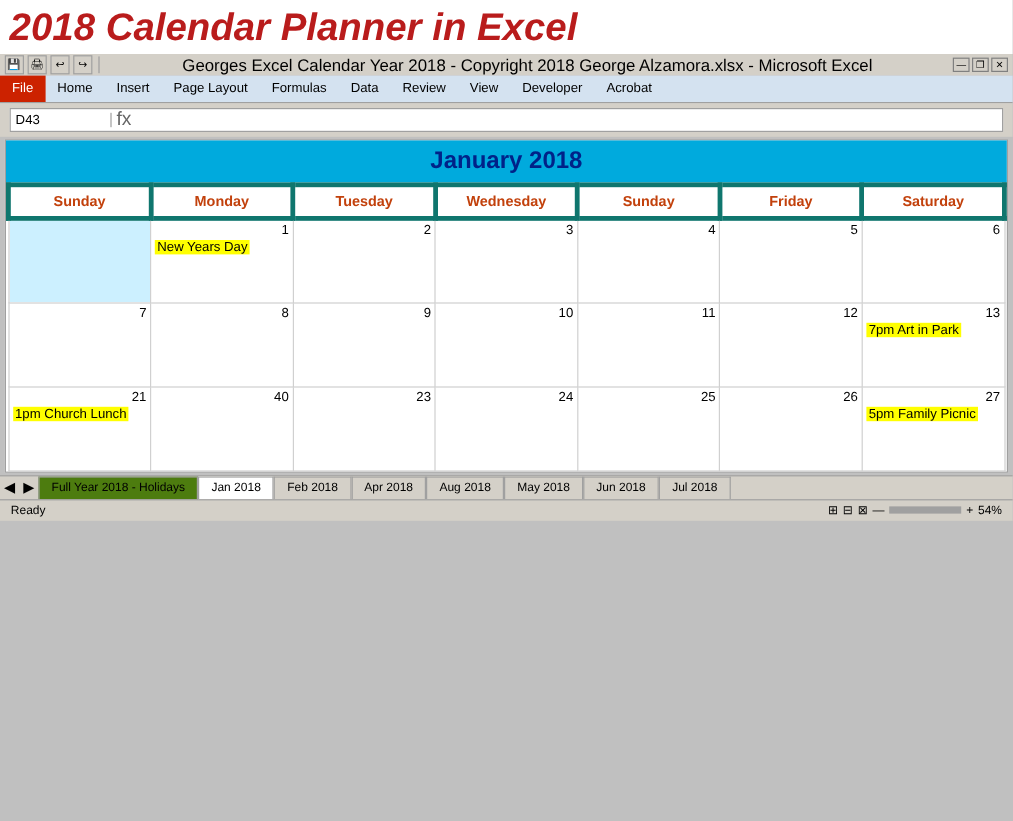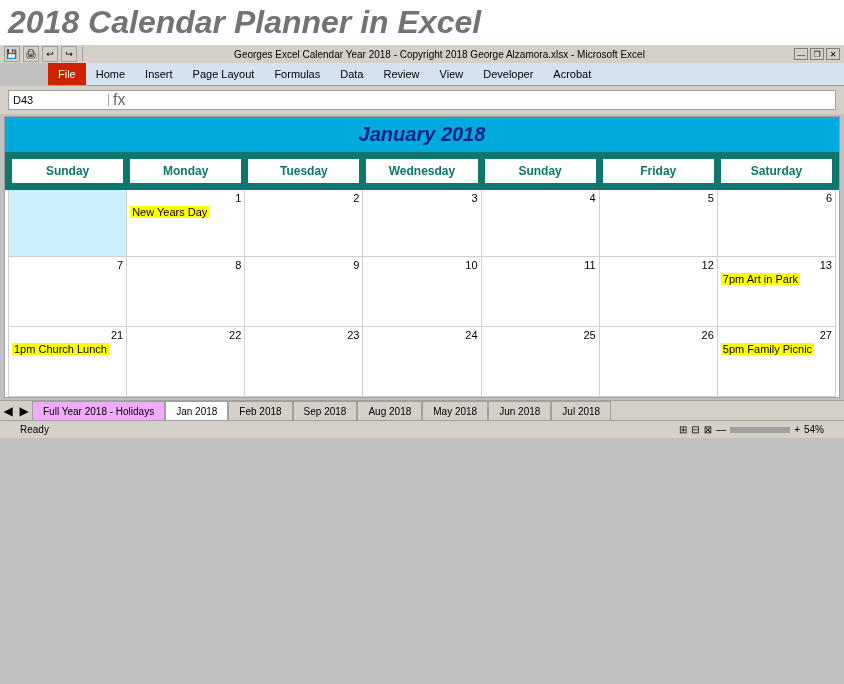--- a/index.html
+++ b/index.html
@@ -4,28 +4,27 @@
   <style>
     * { margin: 0; padding: 0; box-sizing: border-box; }
     body { font-family: Arial, sans-serif; background: #c0c0c0; width: 844px; height: 684px; overflow: hidden; }
 
     
     .title-bar {
       background: white;
       padding: 4px 8px;
       font-size: 32px;
       font-weight: bold;
-      color: #737373;
+      color: #b91c1c;
       font-style: italic;
     }
 
     .excel-ribbon {
       background: #d4e2f0;
       border-bottom: 1px solid #a0a0a0;
-      margin-left: 48px;
     }
 
     .ribbon-tabs {
       display: flex;
       align-items: center;
       height: 22px;
     }
 
     .ribbon-tab {
       padding: 2px 10px;
@@ -48,21 +47,21 @@
     .formula-bar {
       display: flex;
       align-items: center;
       background: white;
       border: 1px solid #a0a0a0;
       margin: 2px 4px;
       height: 20px;
     }
 
     .cell-ref {
-      width: 100px;
+      width: 84px;
       padding: 0 4px;
       font-size: 11px;
       border-right: 1px solid #a0a0a0;
     }
 
     .fx-label {
       padding: 0 4px;
       font-size: 16px;
       color: #666;
     }
@@ -74,36 +73,35 @@
       border: 1px solid #a0a0a0;
     }
 
     .calendar-header {
       background: #00aadd;
       text-align: center;
       padding: 6px;
       font-size: 20px;
       font-weight: bold;
       color: #002288;
-      font-style: italic;
     }
 
     .calendar-grid {
       width: 100%;
       border-collapse: collapse;
     }
 
     .calendar-grid th {
       background: white;
       text-align: center;
       font-size: 12px;
       font-weight: bold;
-      border: 7px solid #0f766e;
+      border: 4px solid #0f766e;
       padding: 5px;
-      color: #0f766e;
+      color: #c2410c;
     }
 
     .calendar-grid td {
       border: 1px solid #d0d0d0;
       vertical-align: top;
       width: calc(100%/7);
       height: 70px;
       padding: 2px 3px;
       font-size: 11px;
       position: relative;
@@ -151,46 +149,46 @@
       display: flex;
       align-items: center;
     }
 
     .sheet-tab.active {
       background: white;
       font-weight: normal;
     }
 
     .sheet-tab.holidays {
-      background: #f0abfc;
+      background: #4d7c0f;
     }
 
     .status-bar {
       display: flex;
       align-items: center;
       justify-content: space-between;
       background: #d4d0c8;
       height: 18px;
-      padding: 0 20px;
+      padding: 0 9px;
       font-size: 10px;
       border-top: 1px solid #a0a0a0;
     }
 
     .title-window-bar {
       display: flex;
       justify-content: space-between;
       align-items: center;
       background: #d4d0c8;
       height: 18px;
       padding: 0 4px;
       font-size: 10px;
     }
 
     .window-title {
-      font-size: 10px;
+      font-size: 14px;
       color: #000;
     }
 
     .window-controls {
       display: flex;
       gap: 2px;
     }
 
     .win-btn {
       width: 14px;
@@ -334,21 +332,21 @@
             <span class="day-number">11</span>
           </td>
           <td>
             <span class="day-number">12</span>
           </td>
           <td><span class="day-number">13</span><span class="event-label">7pm Art in Park</span></td>
         </tr>
         <tr>
           <td><span class="day-number">21</span><span class="event-label">1pm Church Lunch</span></td>
           <td>
-            <span class="day-number">22</span>
+            <span class="day-number">40</span>
           </td>
           <td>
             <span class="day-number">23</span>
           </td>
           <td>
             <span class="day-number">24</span>
           </td>
           <td>
             <span class="day-number">25</span>
           </td>
@@ -360,21 +358,21 @@
       </tbody>
   </table>
 </div>
 
 <div class="sheet-tabs" id="sheet-tabs">
   <div class="toolbar-icon" style="border:none; background:none; font-size:12px;">◀</div>
   <div class="toolbar-icon" style="border:none; background:none; font-size:12px;">▶</div>
 <div class="sheet-tab holidays">Full Year 2018 - Holidays</div>
     <div class="sheet-tab active">Jan 2018</div>
     <div class="sheet-tab">Feb 2018</div>
-    <div class="sheet-tab">Sep 2018</div>
+    <div class="sheet-tab">Apr 2018</div>
     <div class="sheet-tab">Aug 2018</div>
     <div class="sheet-tab">May 2018</div>
     <div class="sheet-tab">Jun 2018</div>
     <div class="sheet-tab">Jul 2018</div>
   </div>
 
 <div class="status-bar">
   <span>Ready</span>
   <div class="zoom-controls">
     <span>⊞</span>

